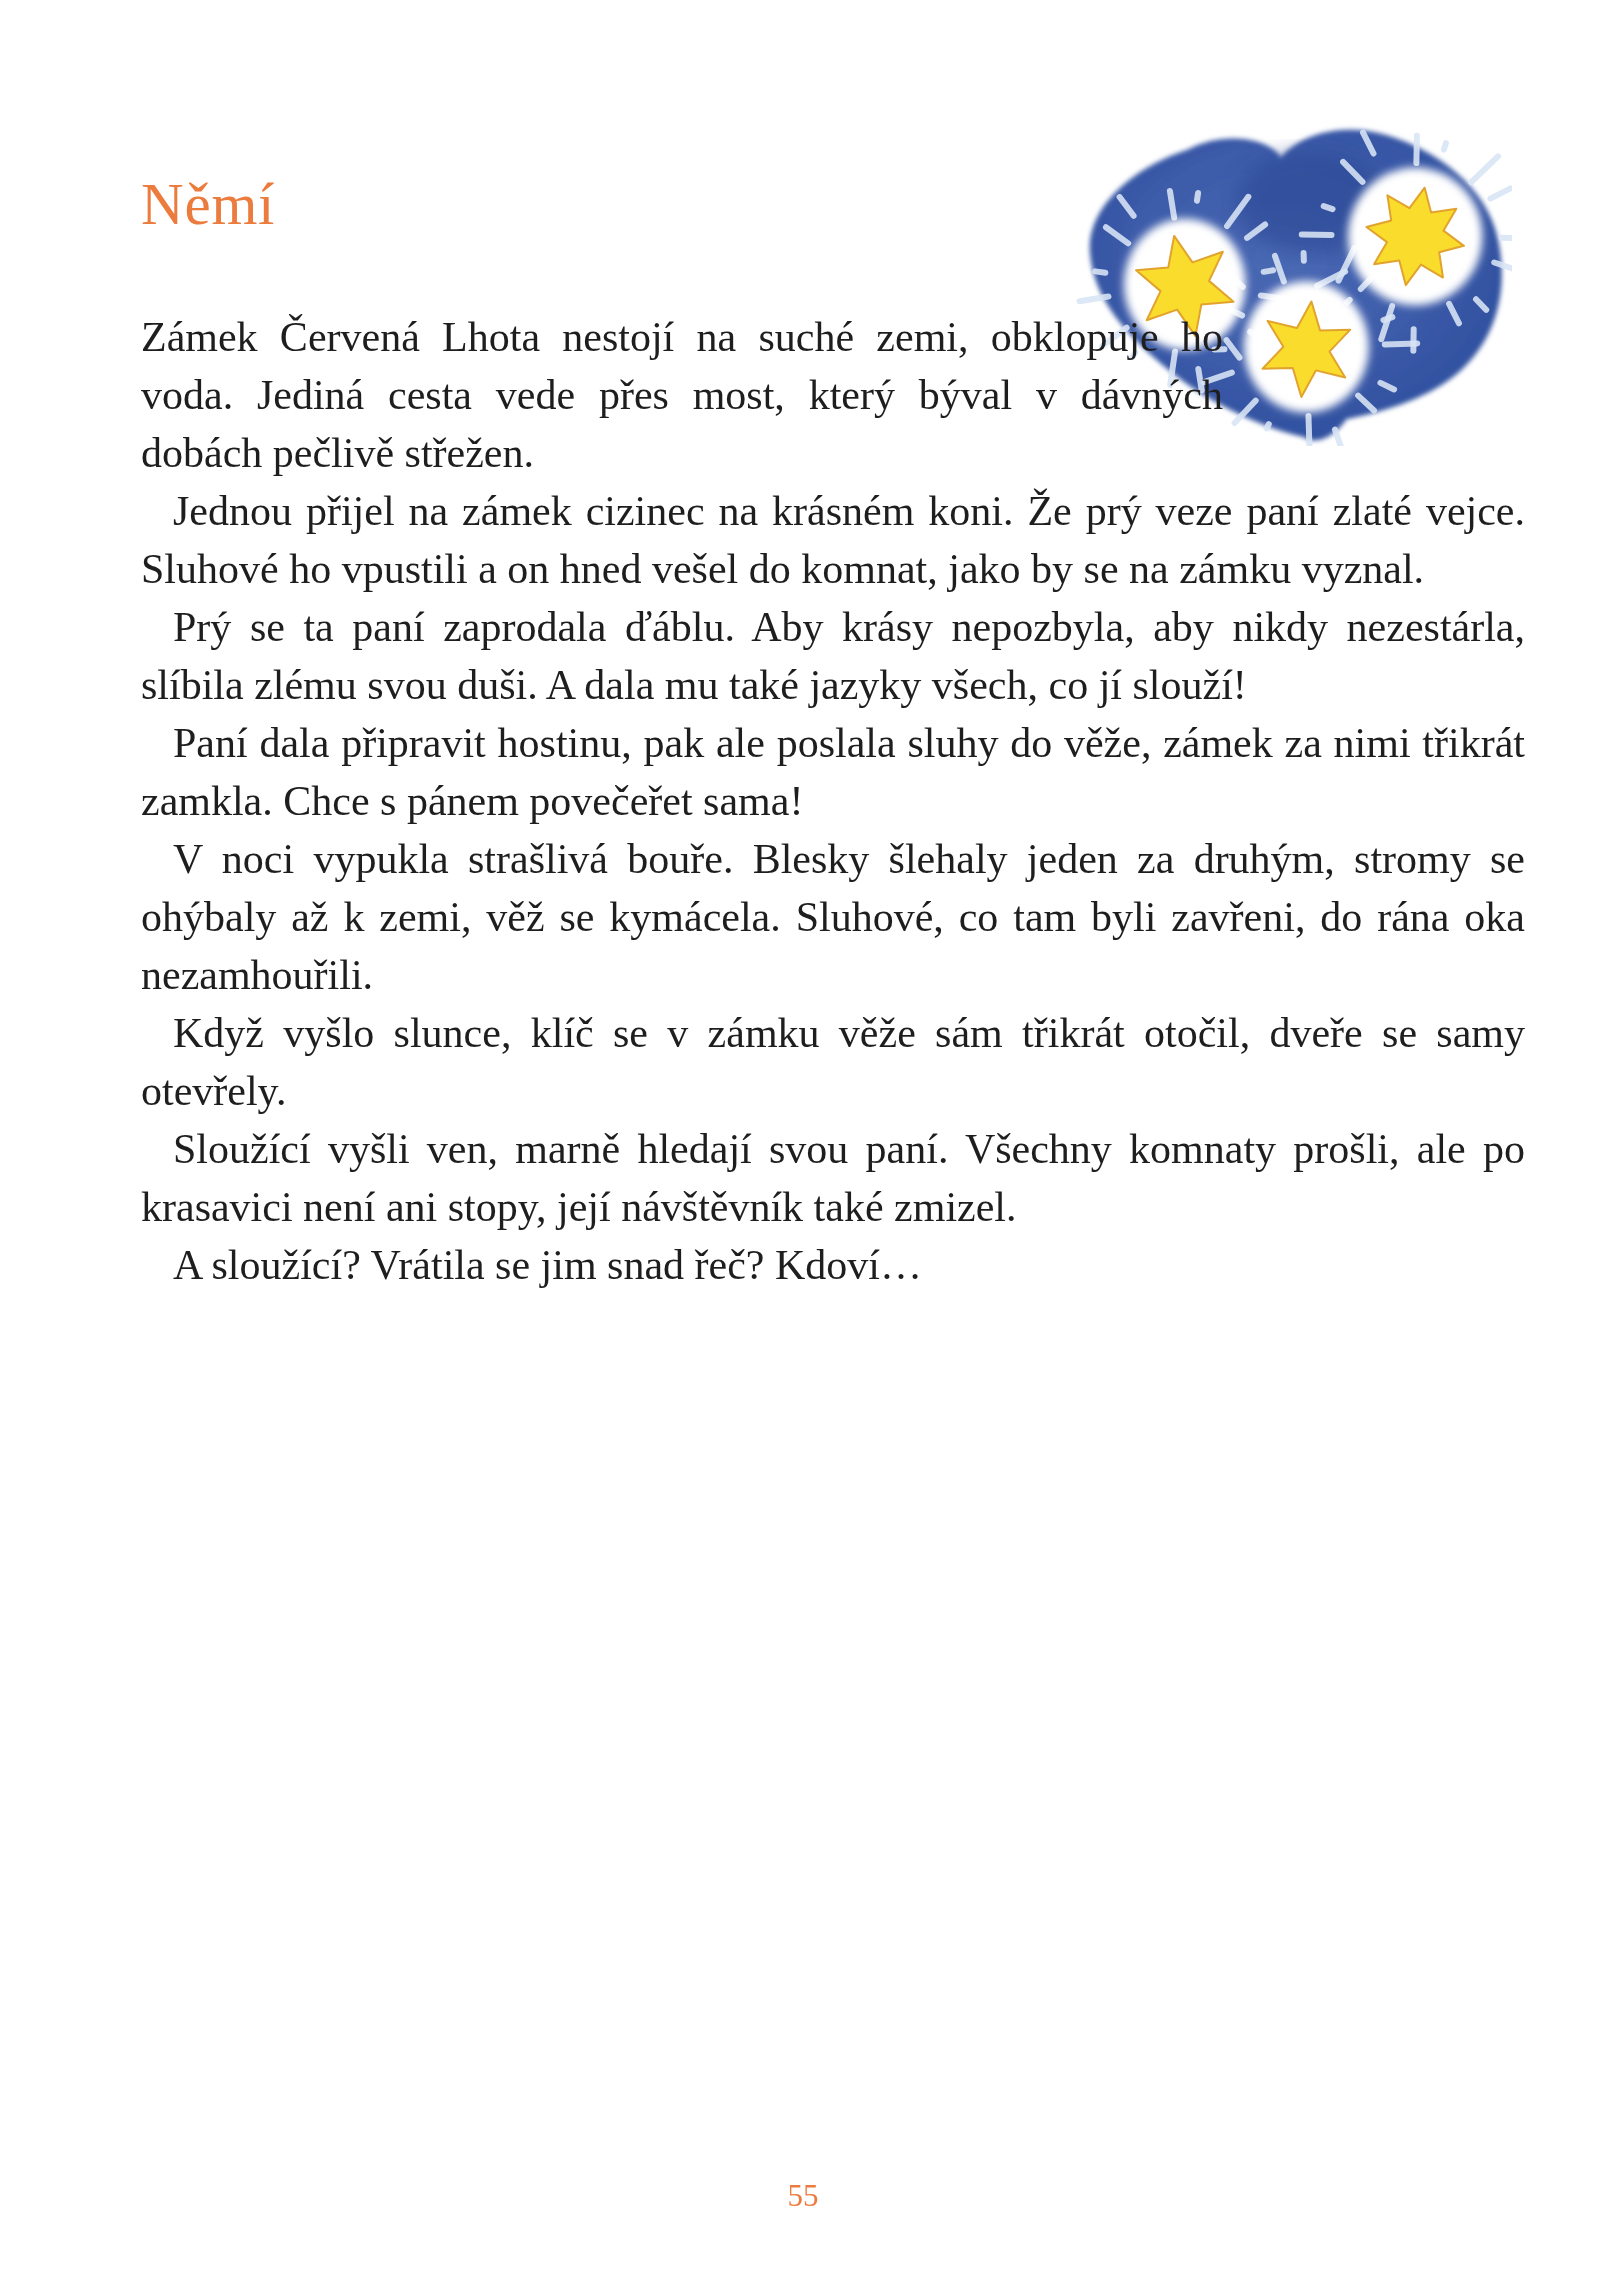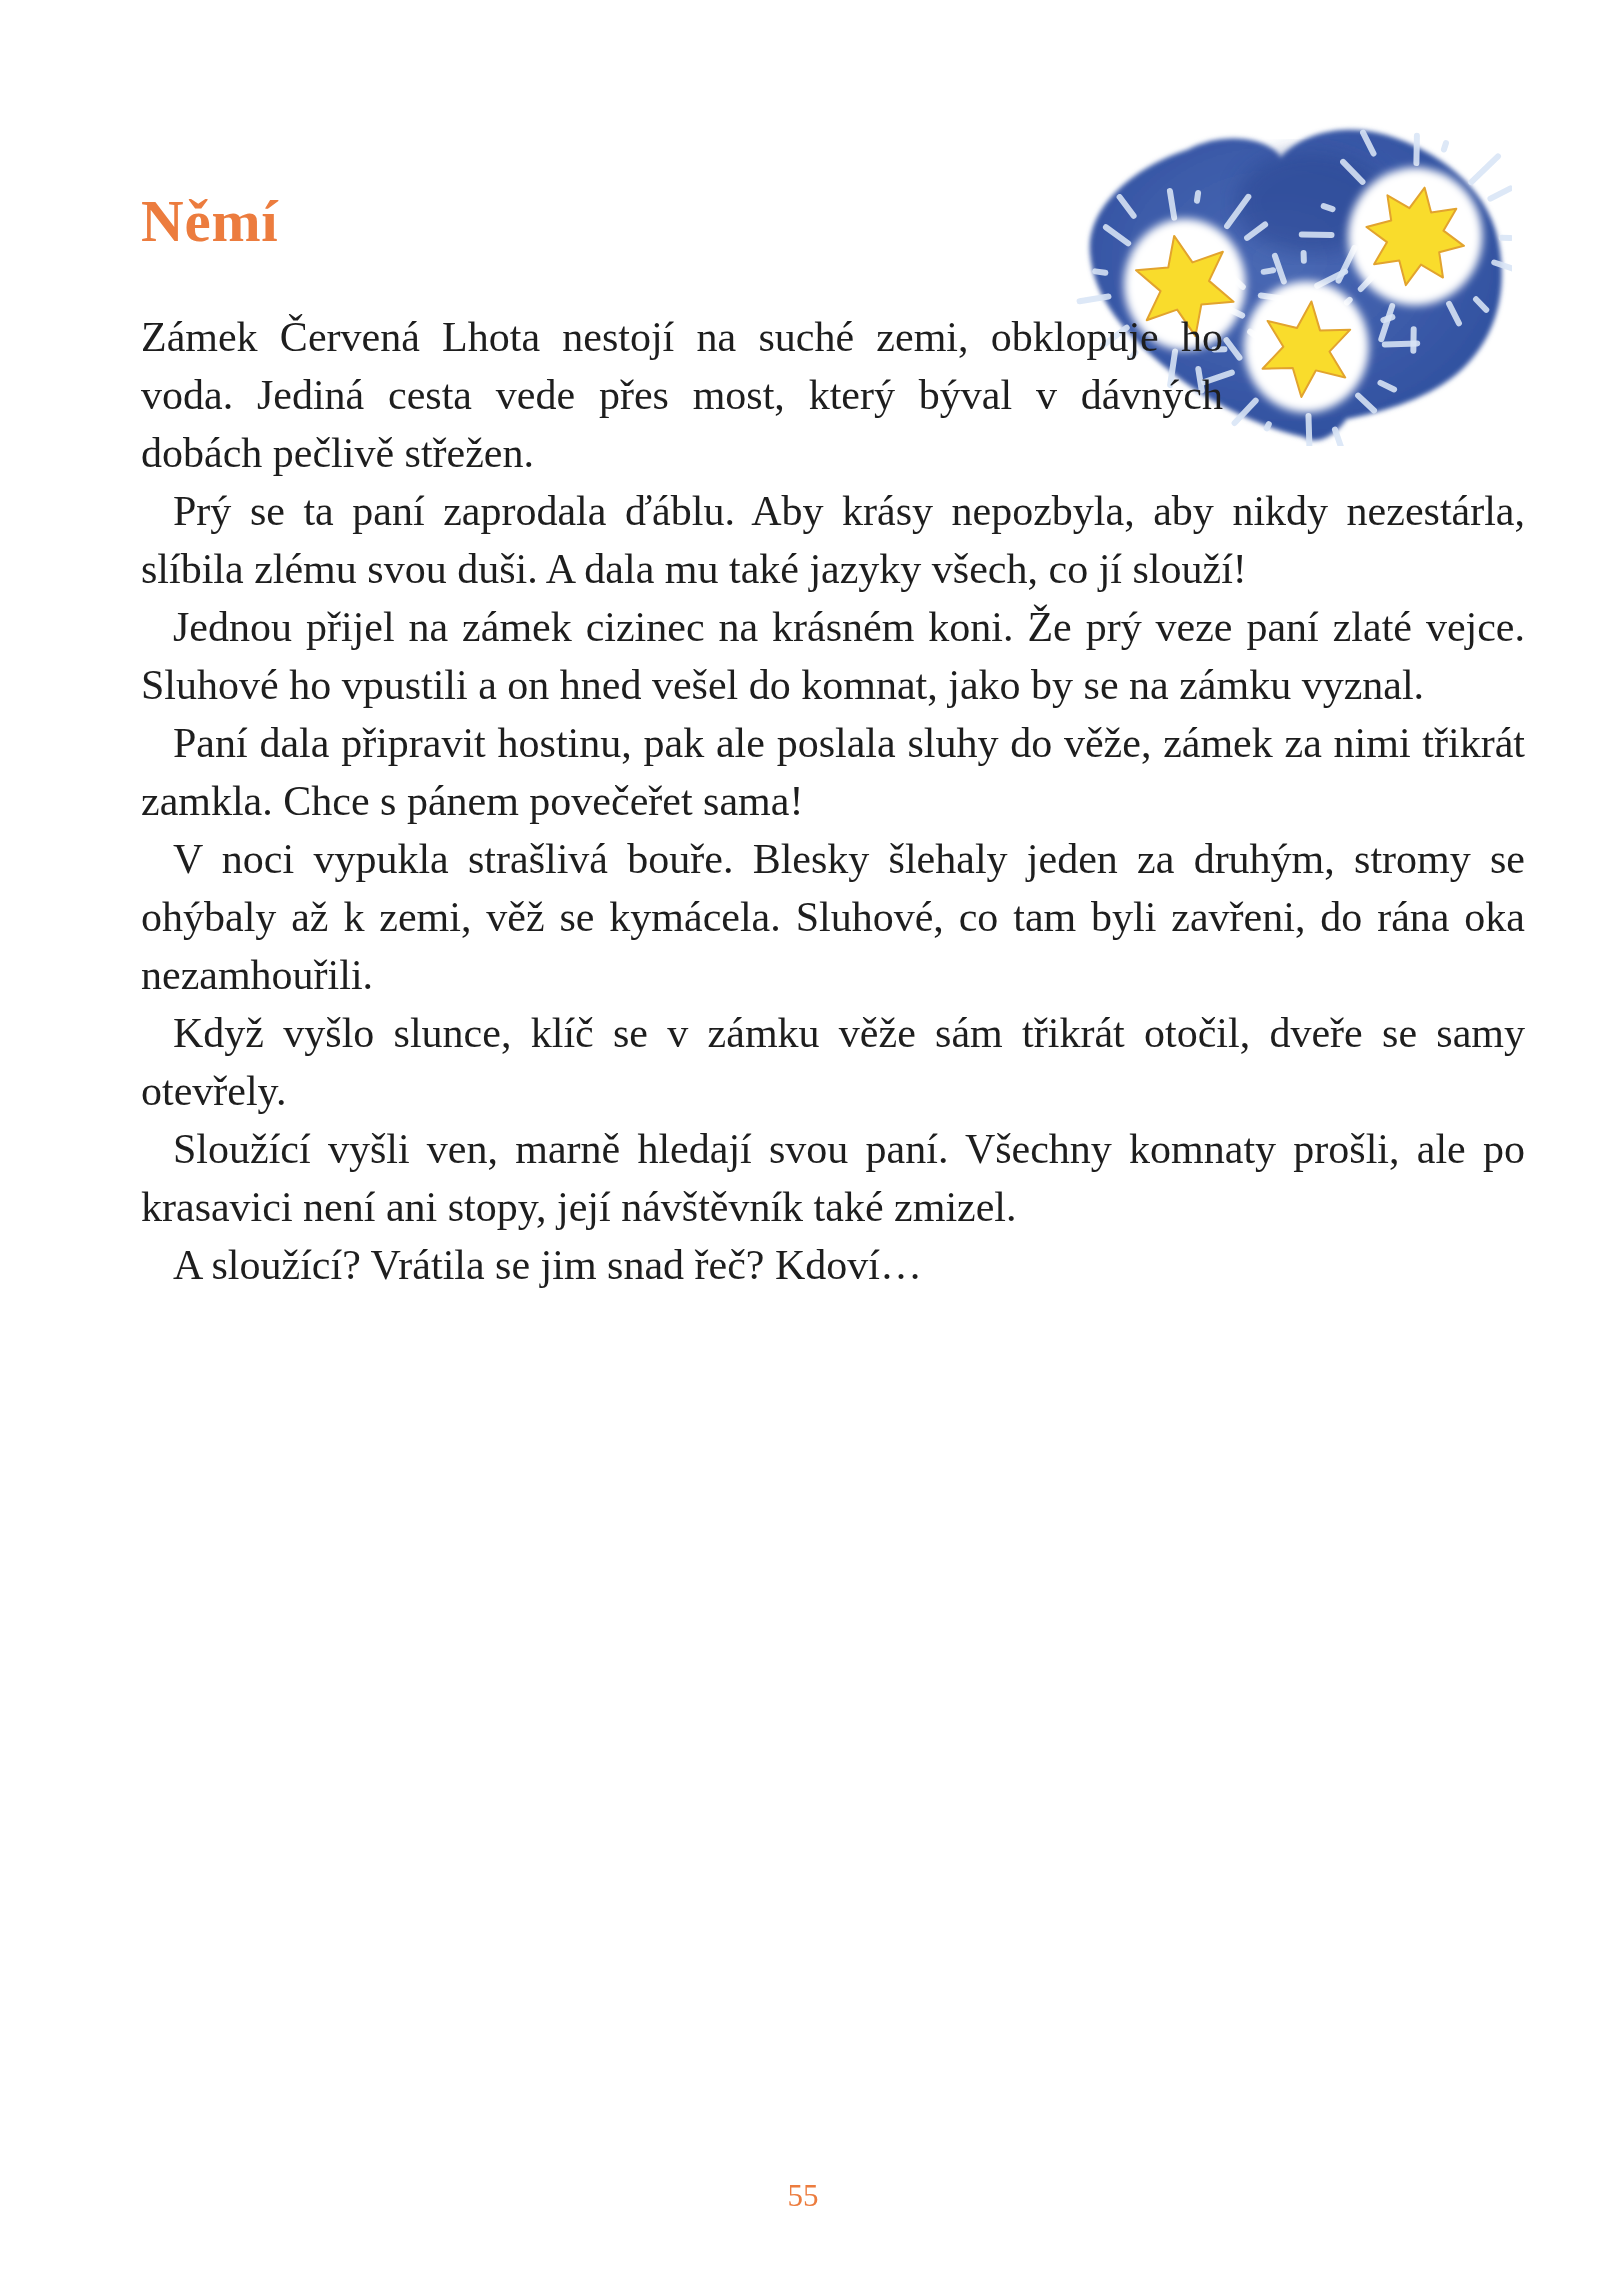--- a/index.html
+++ b/index.html
@@ -7,25 +7,25 @@
     position:relative;
     width:1606px;
     height:2295px;
     background:#ffffff;
     overflow:hidden;
     font-family:"Liberation Serif", serif;
   }
   .page-title{
     position:absolute;
     left:141px;
-    top:192px;
+    top:175px;
     margin:0;
     font-size:59px;
     line-height:1;
-    font-weight:bold;
+    font-weight:normal;
     color:#EC7C3E;
     letter-spacing:0.8px;
   }
   .story{
     position:absolute;
     left:141px;
     top:308px;
     width:1384px;
     font-size:42px;
     line-height:58px;
@@ -162,22 +162,22 @@
     <ellipse cx="434" cy="148" rx="84" ry="86" fill="#FFFFFF" filter="url(#soft5)"></ellipse>
 
     <polygon stroke="#E2A32E" stroke-width="2.5" stroke-linejoin="round" fill="#F9DC2C" points="132.7,147.4 155.6,180.5 193.6,167.2 176.3,203.6 206.9,229.8 166.7,233.0 159.3,272.6 136.4,239.5 98.4,252.8 115.7,216.4 85.1,190.2 125.3,187.0"></polygon>
     <polygon stroke="#E2A32E" stroke-width="2.5" stroke-linejoin="round" fill="#F9DC2C" points="304.3,229.3 315.0,265.5 352.8,264.6 326.8,292.0 346.5,324.3 309.8,315.5 291.7,348.7 281.0,312.5 243.2,313.4 269.2,286.0 249.5,253.7 286.2,262.5"></polygon>
     <polygon stroke="#E2A32E" stroke-width="2.5" stroke-linejoin="round" fill="#F9DC2C" points="445.8,87.1 453.9,118.0 485.4,113.3 469.3,140.8 494.9,159.8 464.0,167.9 468.7,199.4 441.2,183.3 422.2,208.9 414.1,178.0 382.6,182.7 398.7,155.2 373.1,136.2 404.0,128.1 399.3,96.6 426.8,112.7"></polygon>
   </svg>
 
   <div class="story">
     <div class="float-spacer"></div>
     <p>Zámek Červená Lhota nestojí na suché zemi, obklopuje ho voda. Jediná cesta vede přes most, který býval v dávných dobách pečlivě střežen.</p>
+    <p class="indent">Jednou přijel na zámek cizinec na krásném koni. Že prý veze paní zlaté vejce. Sluhové ho vpustili a on hned vešel do komnat, jako by se na zámku vyznal.</p>
     <p class="indent">Prý se ta paní zaprodala ďáblu. Aby krásy nepozbyla, aby nikdy neze­stárla, slíbila zlému svou duši. A dala mu také jazyky všech, co jí slouží!</p>
-    <p class="indent">Jednou přijel na zámek cizinec na krásném koni. Že prý veze paní zlaté vejce. Sluhové ho vpustili a on hned vešel do komnat, jako by se na zámku vyznal.</p>
     <p class="indent">Paní dala připravit hostinu, pak ale poslala sluhy do věže, zámek za nimi třikrát zamkla. Chce s pánem povečeřet sama!</p>
     <p class="indent">V noci vypukla strašlivá bouře. Blesky šlehaly jeden za druhým, stromy se ohýbaly až k zemi, věž se kymácela. Sluhové, co tam byli zavřeni, do rána oka nezamhouřili.</p>
     <p class="indent">Když vyšlo slunce, klíč se v zámku věže sám třikrát otočil, dveře se samy otevřely.</p>
     <p class="indent">Sloužící vyšli ven, marně hledají svou paní. Všechny komnaty prošli, ale po krasavici není ani stopy, její návštěvník také zmizel.</p>
     <p class="indent">A sloužící? Vrátila se jim snad řeč? Kdoví…</p>
   </div>
 
   <p class="page-number">55</p>
 
 </div>

